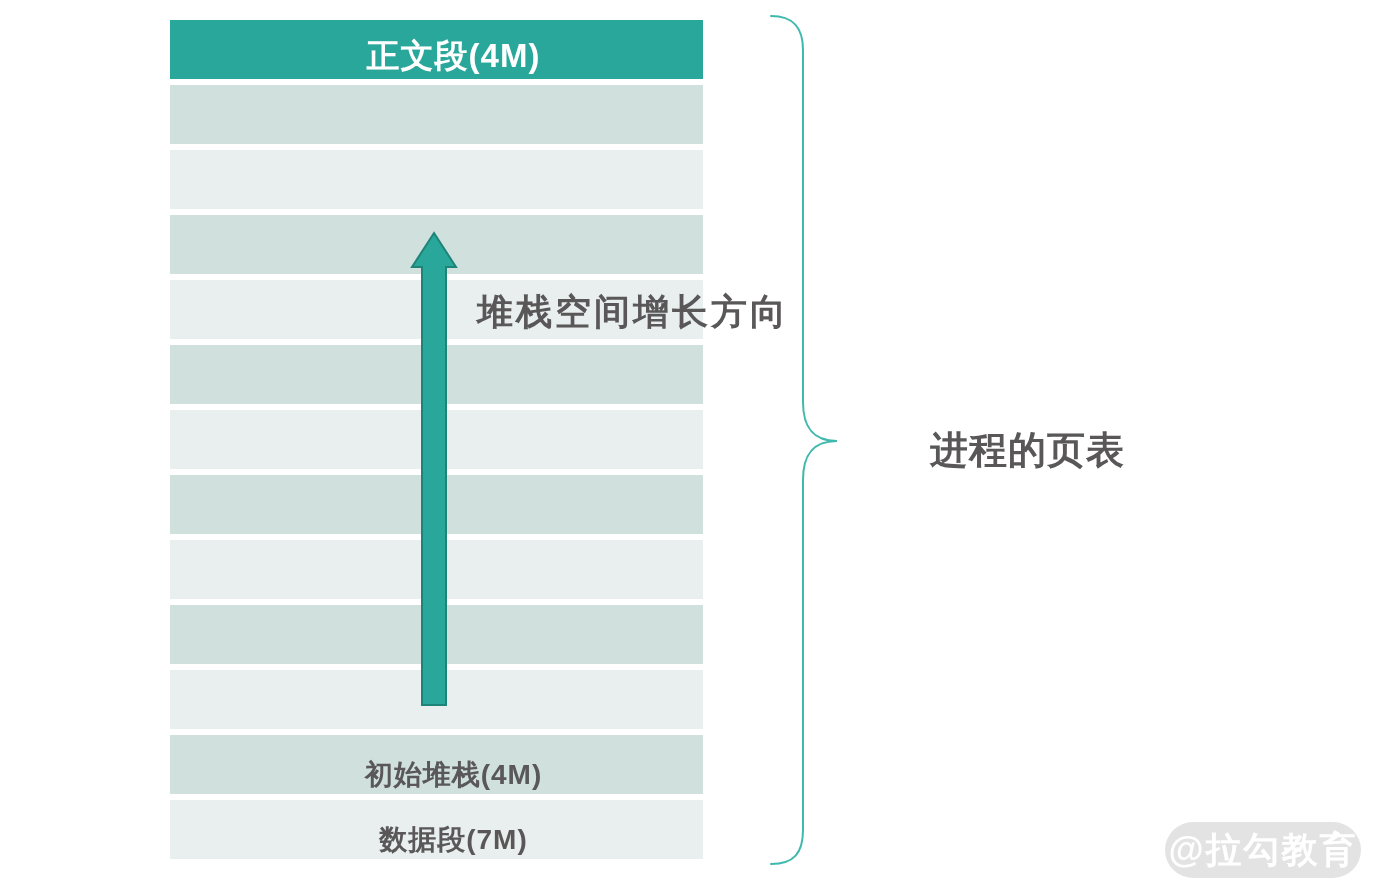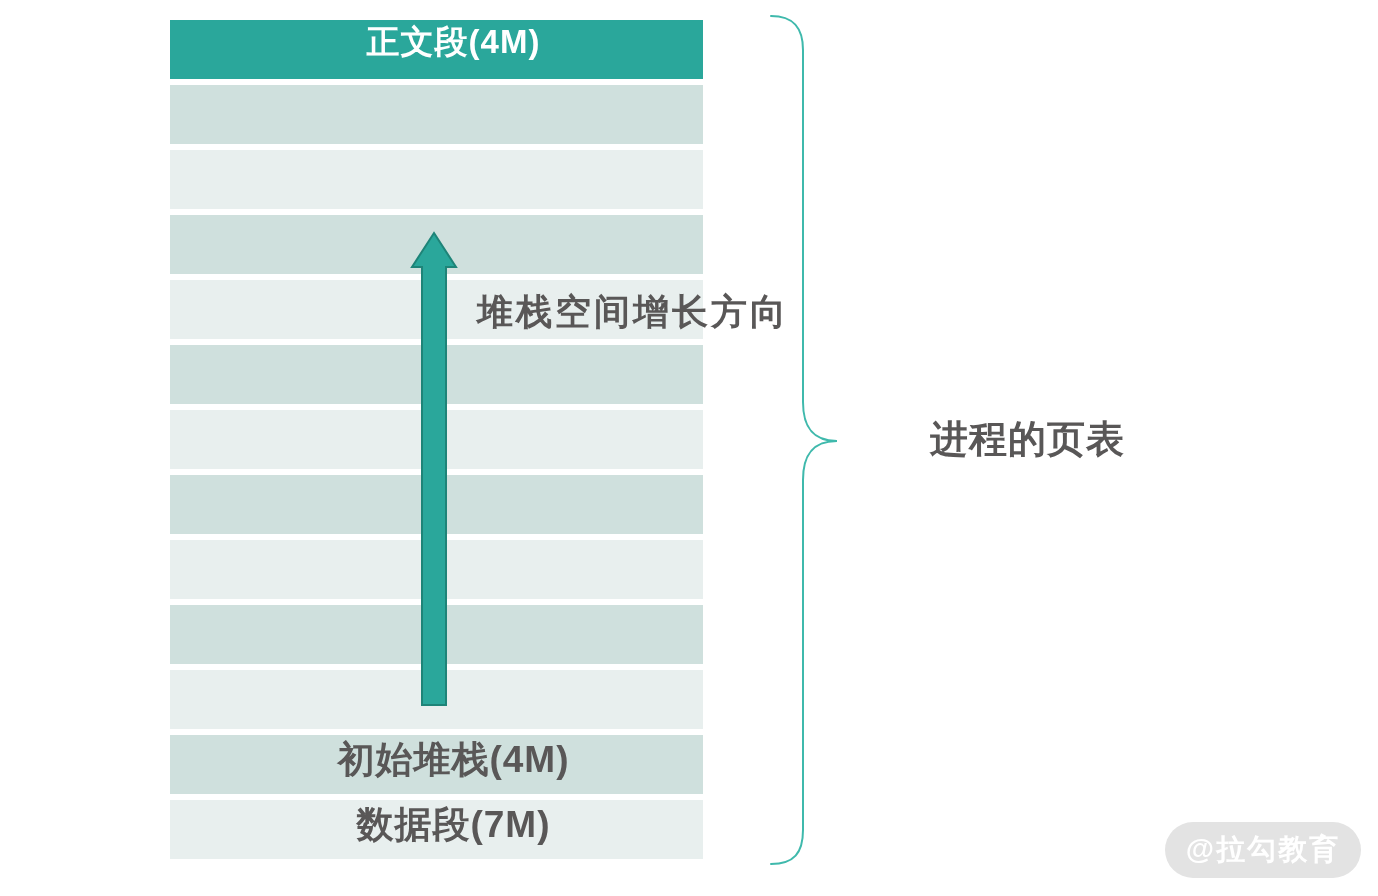--- a/index.html
+++ b/index.html
@@ -23,36 +23,36 @@
     top: 20px;
     width: 533px;
     display: flex;
     flex-direction: column;
     gap: 6px;
   }
   .row {
     height: 59px;
     flex: 0 0 59px;
     display: flex;
-    align-items: flex-start;
+    align-items: flex-end;
     justify-content: center;
     padding-left: 34px;
   }
   .row.header {
     background: var(--header-bg, #2aa79b);
   }
   .row.header span {
     color: var(--header-text, #ffffff);
     font-size: 33px;
     font-weight: bold;
     letter-spacing: 1px;
   }
   .row.body span {
     color: var(--text-dark, #595757);
-    font-size: 37px;
+    font-size: 28px;
     font-weight: bold;
     letter-spacing: 1px;
   }
   .row.dark  { background: var(--row-dark, #cfe0dd); }
   .row.light { background: var(--row-light, #e8efee); }
 
   
   .overlay {
     position: absolute;
     left: 0;
@@ -81,21 +81,21 @@
     font-size: 36px;
     font-weight: bold;
     letter-spacing: 3px;
     line-height: 44px;
     color: var(--text-dark, #595757);
     white-space: nowrap;
   }
   .brace-label {
     position: absolute;
     left: 930px;
-    top: 416px;
+    top: 427px;
     font-size: 38px;
     font-weight: bold;
     letter-spacing: 1px;
     line-height: 46px;
     color: var(--text-dark, #595757);
     white-space: nowrap;
   }
 
   
   .watermark {
@@ -105,21 +105,21 @@
     width: 196px;
     height: 56px;
     border-radius: 28px;
     background: var(--watermark-bg, #e3e3e3);
     display: flex;
     align-items: center;
     justify-content: center;
   }
   .watermark span {
     color: var(--watermark-text, #ffffff);
-    font-size: 29px;
+    font-size: 36px;
     font-weight: bold;
     letter-spacing: 2px;
   }
 </style>
 </head>
 <body>
 
 <div class="canvas">
 
   <div class="table">

